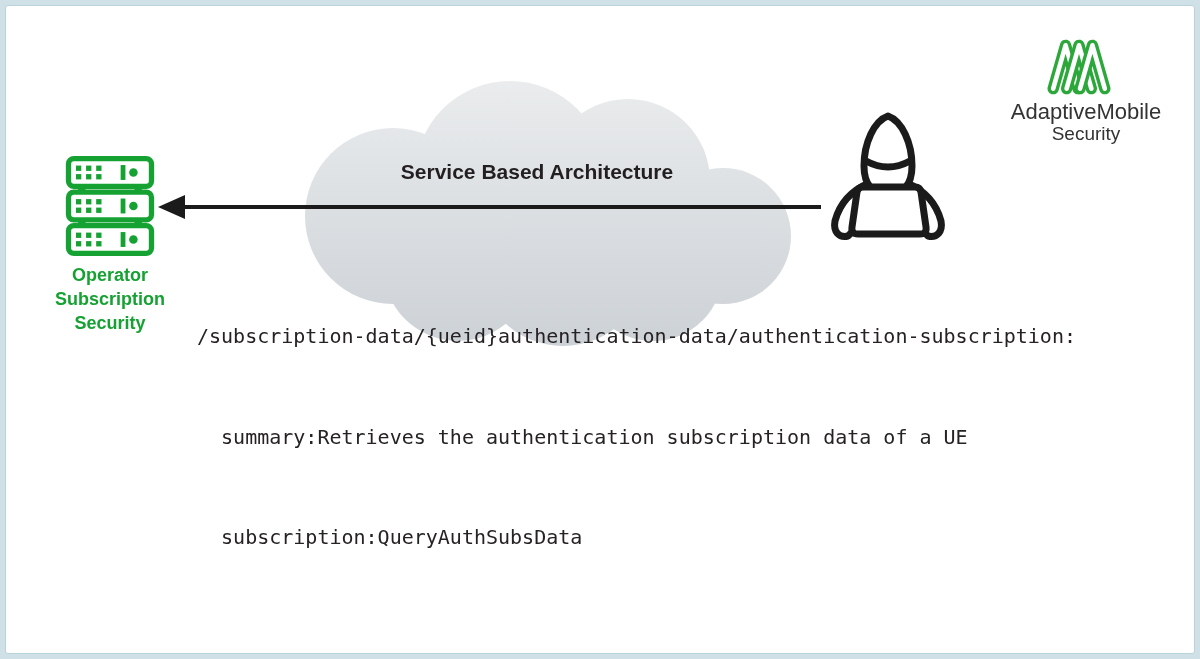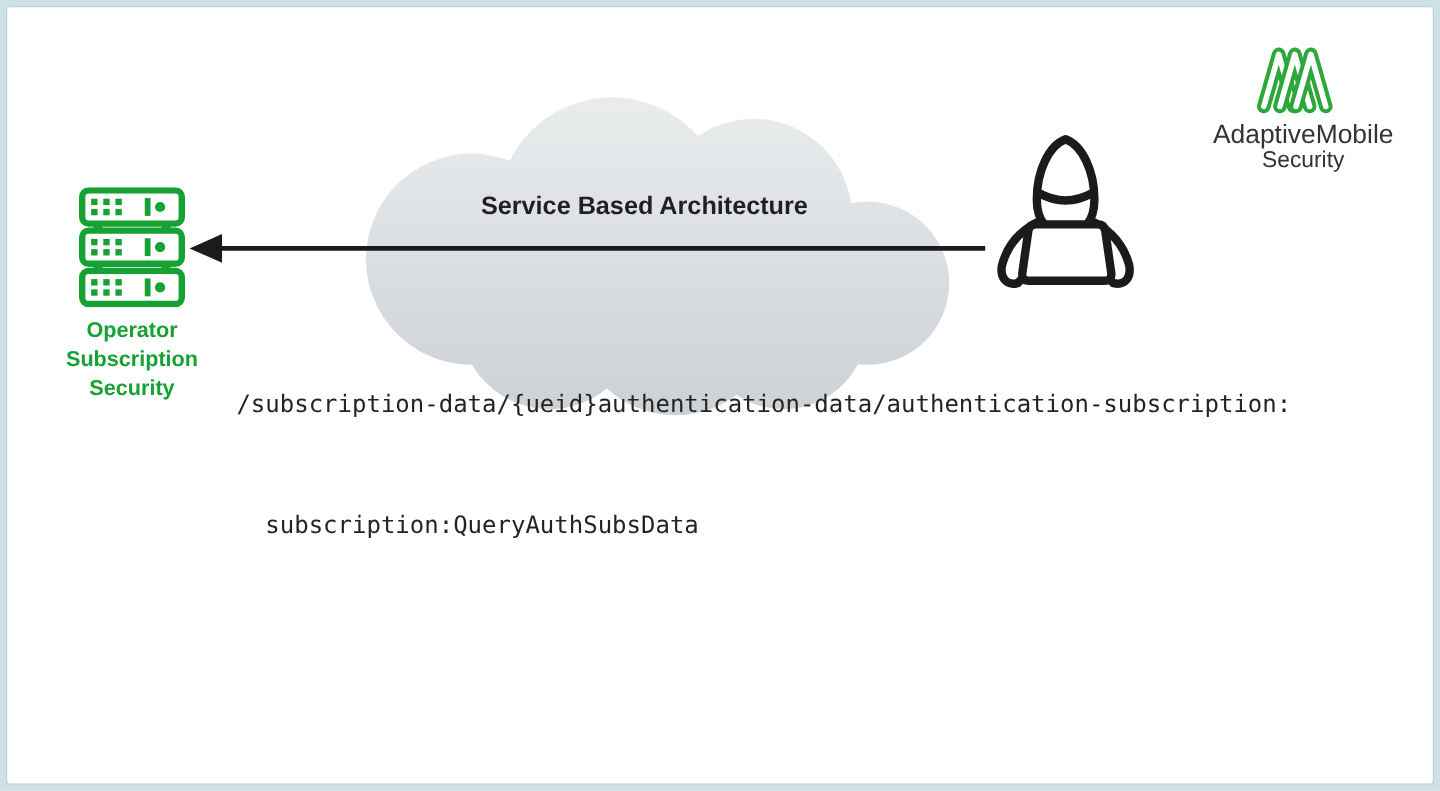--- a/index.html
+++ b/index.html
@@ -148,20 +148,21 @@
       <path d="M32,50 L44,8 L56,50" stroke="#ffffff" stroke-width="4.5"></path>
     </g>
   </svg>
   <div id="logo-text" class="abs">
     <div id="logo-brand">AdaptiveMobile</div>
     <div id="logo-division">Security</div>
   </div>
 
   <div id="code" class="abs">
     <div>/subscription-data/{ueid}authentication-data/authentication-subscription:</div>
+    <div>  summary:Retrieves the authentication subscription data of a UE</div>
     <div>  subscription:QueryAuthSubsData</div>
     
     
     
     
     
     
   </div>
 
 </div>

